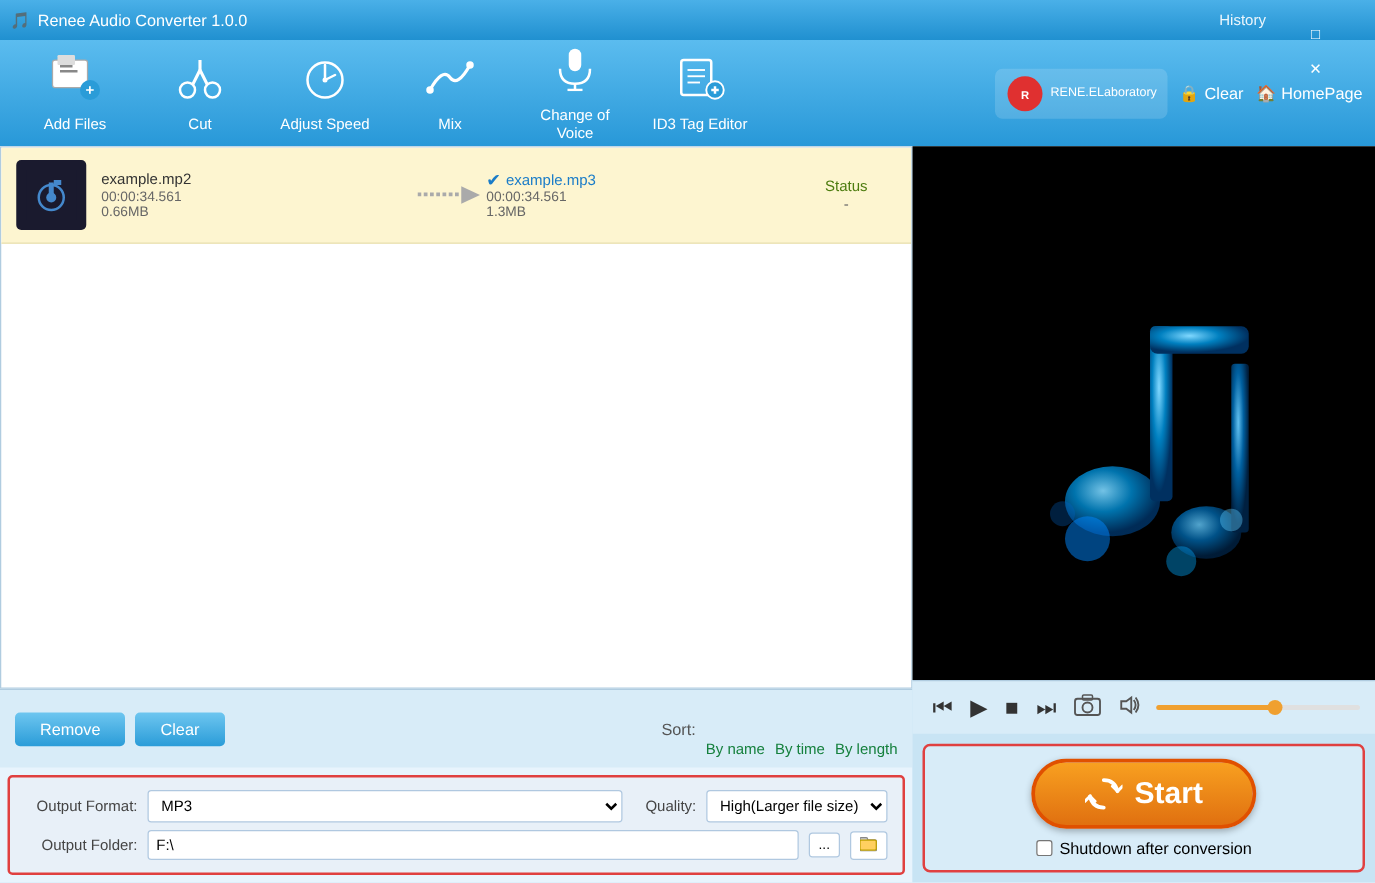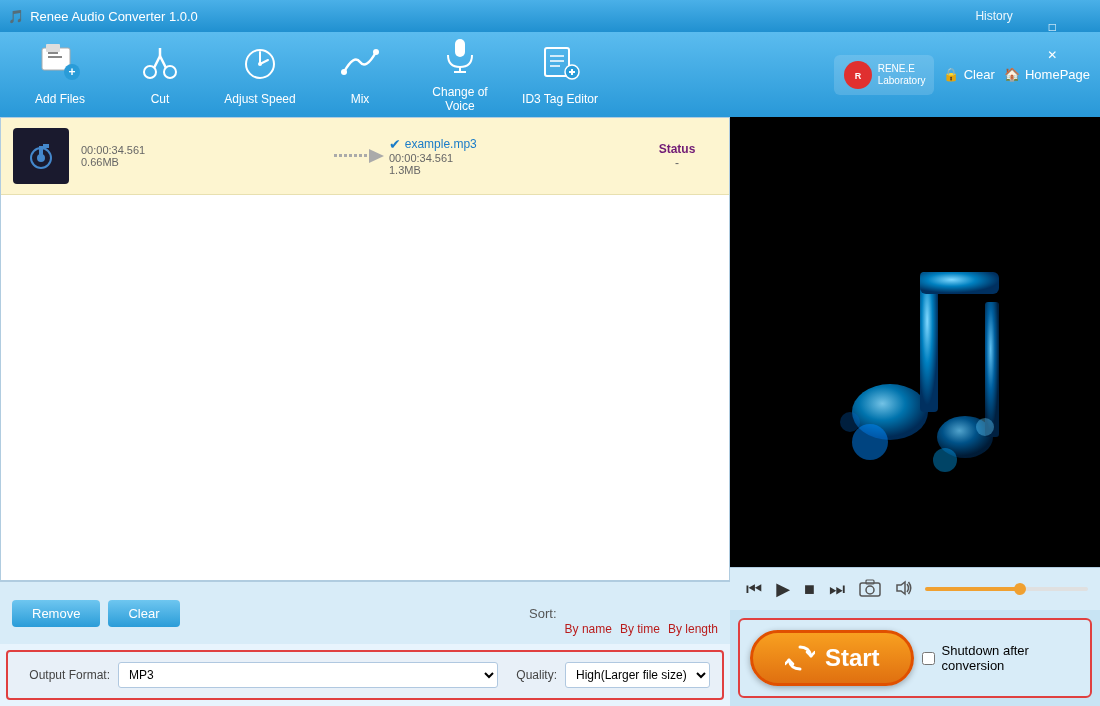--- a/index.html
+++ b/index.html
@@ -61,34 +61,34 @@
     }
     .file-thumb { width: 56px; height: 56px; background: #1a1a2e; border-radius: 4px; display: flex; align-items: center; justify-content: center; margin-right: 12px; flex-shrink: 0; }
     .file-info { flex: 1; }
     .file-name { font-size: 12px; color: #333; margin-bottom: 2px; }
     .file-time { font-size: 11px; color: #666; }
     .file-size { font-size: 11px; color: #666; }
     .arrow-area { width: 60px; display: flex; align-items: center; justify-content: center; flex-shrink: 0; }
     .output-info { flex: 1; }
     .output-name { font-size: 12px; color: #1a7cc8; display: flex; align-items: center; gap: 4px; }
     .status-area { width: 80px; text-align: center; }
-    .status-label { font-size: 12px; color: #701a75; font-weight: bold; }
+    .status-label { font-size: 12px; color: #4d7c0f; font-weight: normal; }
     .status-value { font-size: 12px; color: #666; }
 
     
     .bottom-controls {
       background: #d8ecf8; padding: 8px 12px; display: flex; align-items: center; gap: 8px; border-top: 1px solid #b0cce0;
     }
     .btn-remove, .btn-clear {
       padding: 6px 20px; border: none; border-radius: 4px; cursor: pointer; font-size: 13px; color: white;
     }
     .btn-remove { background: linear-gradient(180deg, #6ec6f0, #2a9cd8); }
     .btn-clear { background: linear-gradient(180deg, #6ec6f0, #2a9cd8); }
     .sort-area { flex: 1; display: flex; align-items: center; justify-content: flex-end; gap: 8px; font-size: 13px; color: #555; }
-    .sort-link { color: #b91c1c; cursor: pointer; text-decoration: none; font-size: 12px; margin-top: 32px; }
+    .sort-link { color: #15803d; cursor: pointer; text-decoration: none; font-size: 12px; margin-top: 32px; }
     .output-row { display: flex; align-items: center; margin-bottom: 6px; gap: 8px; }
     .output-row:last-child { margin-bottom: 0; }
     .output-label { font-size: 12px; color: #444; width: 90px; text-align: right; flex-shrink: 0; }
     .output-select { flex: 1; padding: 4px 6px; border: 1px solid #b0c8e0; border-radius: 3px; font-size: 12px; background: white; }
     .output-folder-input { flex: 1; padding: 4px 6px; border: 1px solid #b0c8e0; border-radius: 3px; font-size: 12px; background: white; }
     .quality-label { font-size: 12px; color: #444; flex-shrink: 0; margin-left: 10px; }
     .quality-select { padding: 4px 6px; border: 1px solid #b0c8e0; border-radius: 3px; font-size: 12px; background: white; }
     .folder-btn, .folder-btn2 {
       padding: 3px 7px; border: 1px solid #b0c8e0; background: white; border-radius: 3px; cursor: pointer; font-size: 11px;
     }
@@ -207,21 +207,21 @@
       </div>
       <span class="nav-label">ID3 Tag Editor</span>
     </div>
   </div>
   <div class="nav-right">
     <div class="nav-right-logo">
       <svg width="32" height="32" viewBox="0 0 32 32">
         <circle cx="16" cy="16" r="14" fill="#e03030"></circle>
         <text x="16" y="20" text-anchor="middle" fill="white" font-size="9" font-weight="bold">R</text>
       </svg>
-      <div style="display:flex; flex-direction:column; font-size:10px; line-height:1.2;">
+      <div style="display:flex; flex-direction:row; font-size:10px; line-height:1.2;">
         <span>RENE.E</span>
         <span>Laboratory</span>
       </div>
     </div>
     <div class="nav-right-link">
       <span>🔒</span>
       <span>Clear</span>
     </div>
     <div class="nav-right-link">
       <span>🏠</span>
@@ -240,20 +240,21 @@
         <div class="file-thumb">
           <svg width="40" height="40" viewBox="0 0 40 40">
             <rect width="40" height="40" fill="#1a1a2e"></rect>
             <circle cx="20" cy="22" r="10" fill="none" stroke="#4488cc" stroke-width="2"></circle>
             <circle cx="20" cy="22" r="4" fill="#4488cc"></circle>
             <rect x="18" y="10" width="4" height="12" fill="#4488cc"></rect>
             <rect x="22" y="8" width="6" height="4" fill="#4488cc"></rect>
           </svg>
         </div>
         <div class="file-info">
+          <div class="file-name">example.mp2</div>
           <div class="file-time">00:00:34.561</div>
           <div class="file-size">0.66MB</div>
         </div>
         <div class="arrow-area">
           <svg width="50" height="24" viewBox="0 0 50 24">
             <g fill="#aaa">
               <rect x="0" y="10" width="3" height="3"></rect>
               <rect x="5" y="10" width="3" height="3"></rect>
               <rect x="10" y="10" width="3" height="3"></rect>
               <rect x="15" y="10" width="3" height="3"></rect>
@@ -302,20 +303,32 @@
             <option>WAV</option>
             <option>WMA</option>
           </select>
           <span class="quality-label">Quality:</span>
           <select class="quality-select">
             <option>High(Larger file size)</option>
             <option>Medium</option>
             <option>Low</option>
           </select>
         </div>
+        <div class="output-row">
+          <span class="output-label">Output Folder:</span>
+          <input type="text" class="output-folder-input" value="F:\" style="">
+          <button class="folder-btn">...</button>
+          <button class="folder-btn2">
+            <svg width="14" height="12" viewBox="0 0 14 12">
+              <rect x="0" y="3" width="13" height="9" rx="1" fill="none" stroke="#888" stroke-width="1.2"></rect>
+              <rect x="0" y="1" width="6" height="4" rx="1" fill="#ccc" stroke="#888" stroke-width="1"></rect>
+              <rect x="0" y="3" width="13" height="8" rx="1" fill="#ffd060" stroke="#c0a000" stroke-width="1"></rect>
+            </svg>
+          </button>
+        </div>
       </div>
     </div>
 
   </div>
 
   <div class="right-panel">
 
     <div class="preview-area">
       <svg width="250" height="300" viewBox="0 0 250 300">
 
@@ -367,21 +380,21 @@
         </svg>
       </button>
 
       <div class="volume-track" style="flex:1; cursor:pointer;">
         <div class="volume-fill"></div>
         <div class="volume-thumb"></div>
       </div>
     </div>
 
     <div style="padding: 8px;">
-      <div style="border: 2px solid #e04040; border-radius: 6px; padding: 10px; display:flex; align-items:center; gap:8px; background:#d8ecf8;">
+      <div style="border: 2px solid #e04040; border-radius: 6px; padding: 10px; display:flex; flex-direction:column; align-items:center; gap:8px; background:#d8ecf8;">
         <button class="start-btn">
           <svg width="30" height="30" viewBox="0 0 30 30">
             <path d="M15 4 Q24 4 26 13" fill="none" stroke="white" stroke-width="3" stroke-linecap="round"></path>
             <path d="M26 13 L30 9 M26 13 L22 9" fill="none" stroke="white" stroke-width="2.5" stroke-linecap="round"></path>
             <path d="M15 26 Q6 26 4 17" fill="none" stroke="white" stroke-width="3" stroke-linecap="round"></path>
             <path d="M4 17 L0 21 M4 17 L8 21" fill="none" stroke="white" stroke-width="2.5" stroke-linecap="round"></path>
           </svg>
           <span>Start</span>
         </button>
         <div style="display:flex; align-items:center; gap:6px;">

